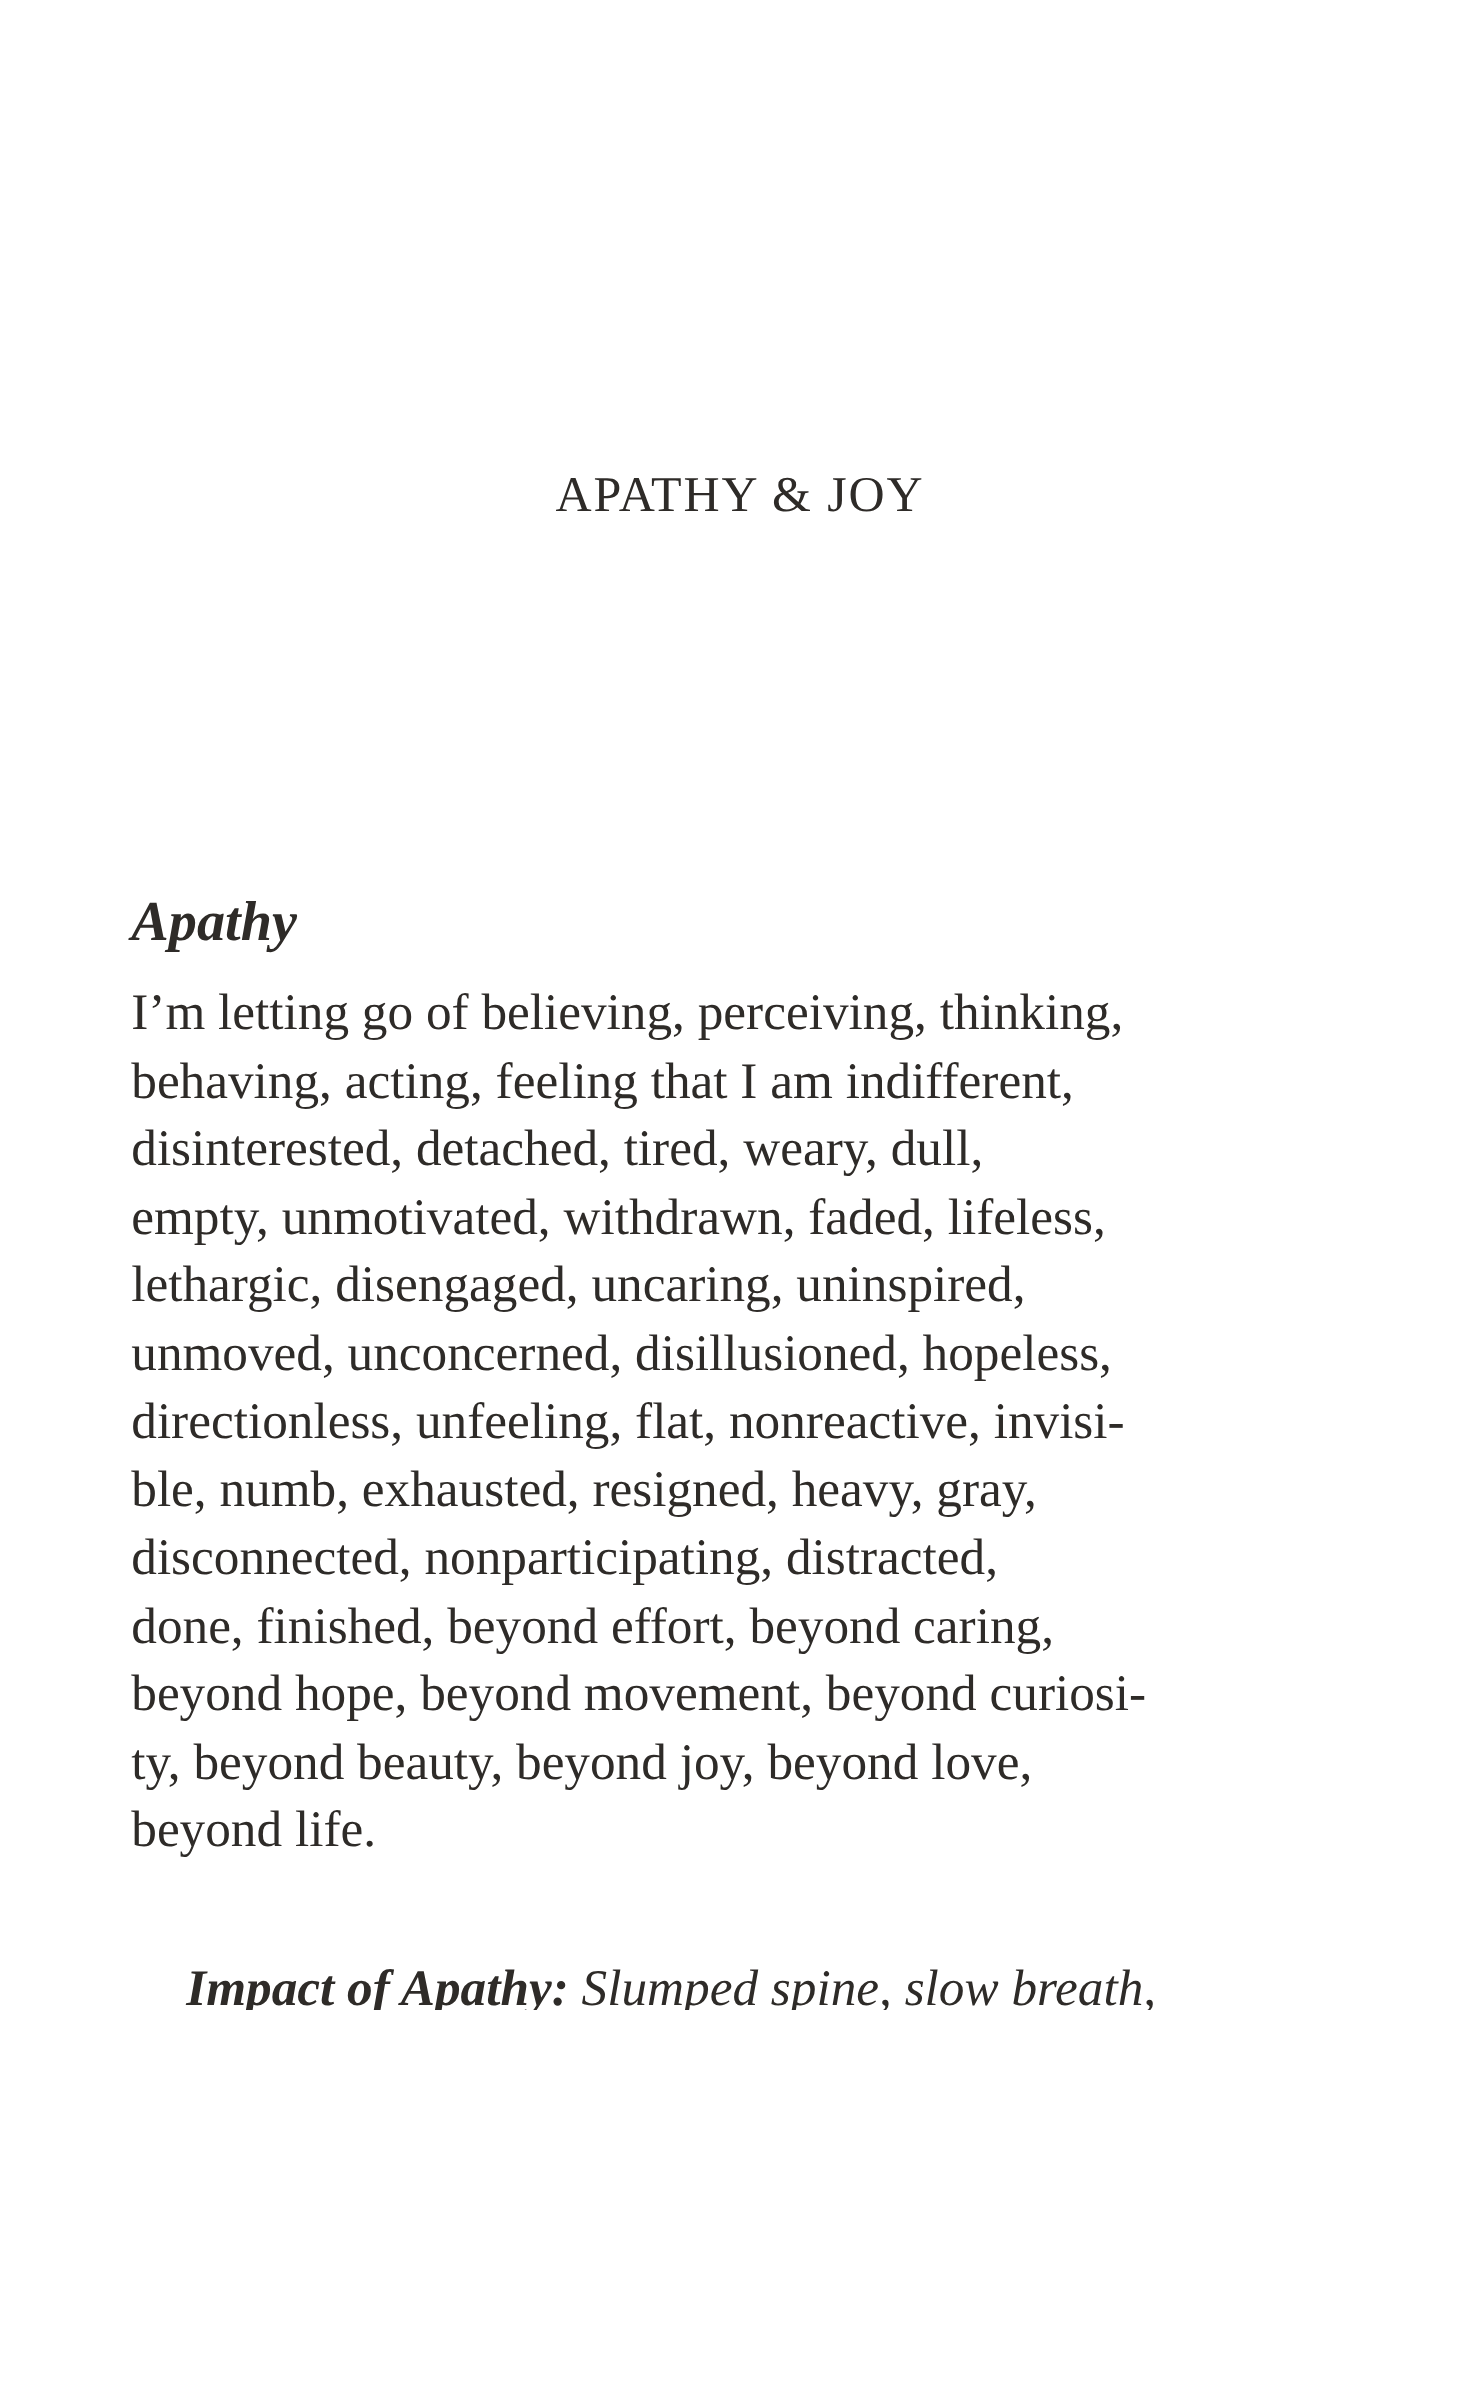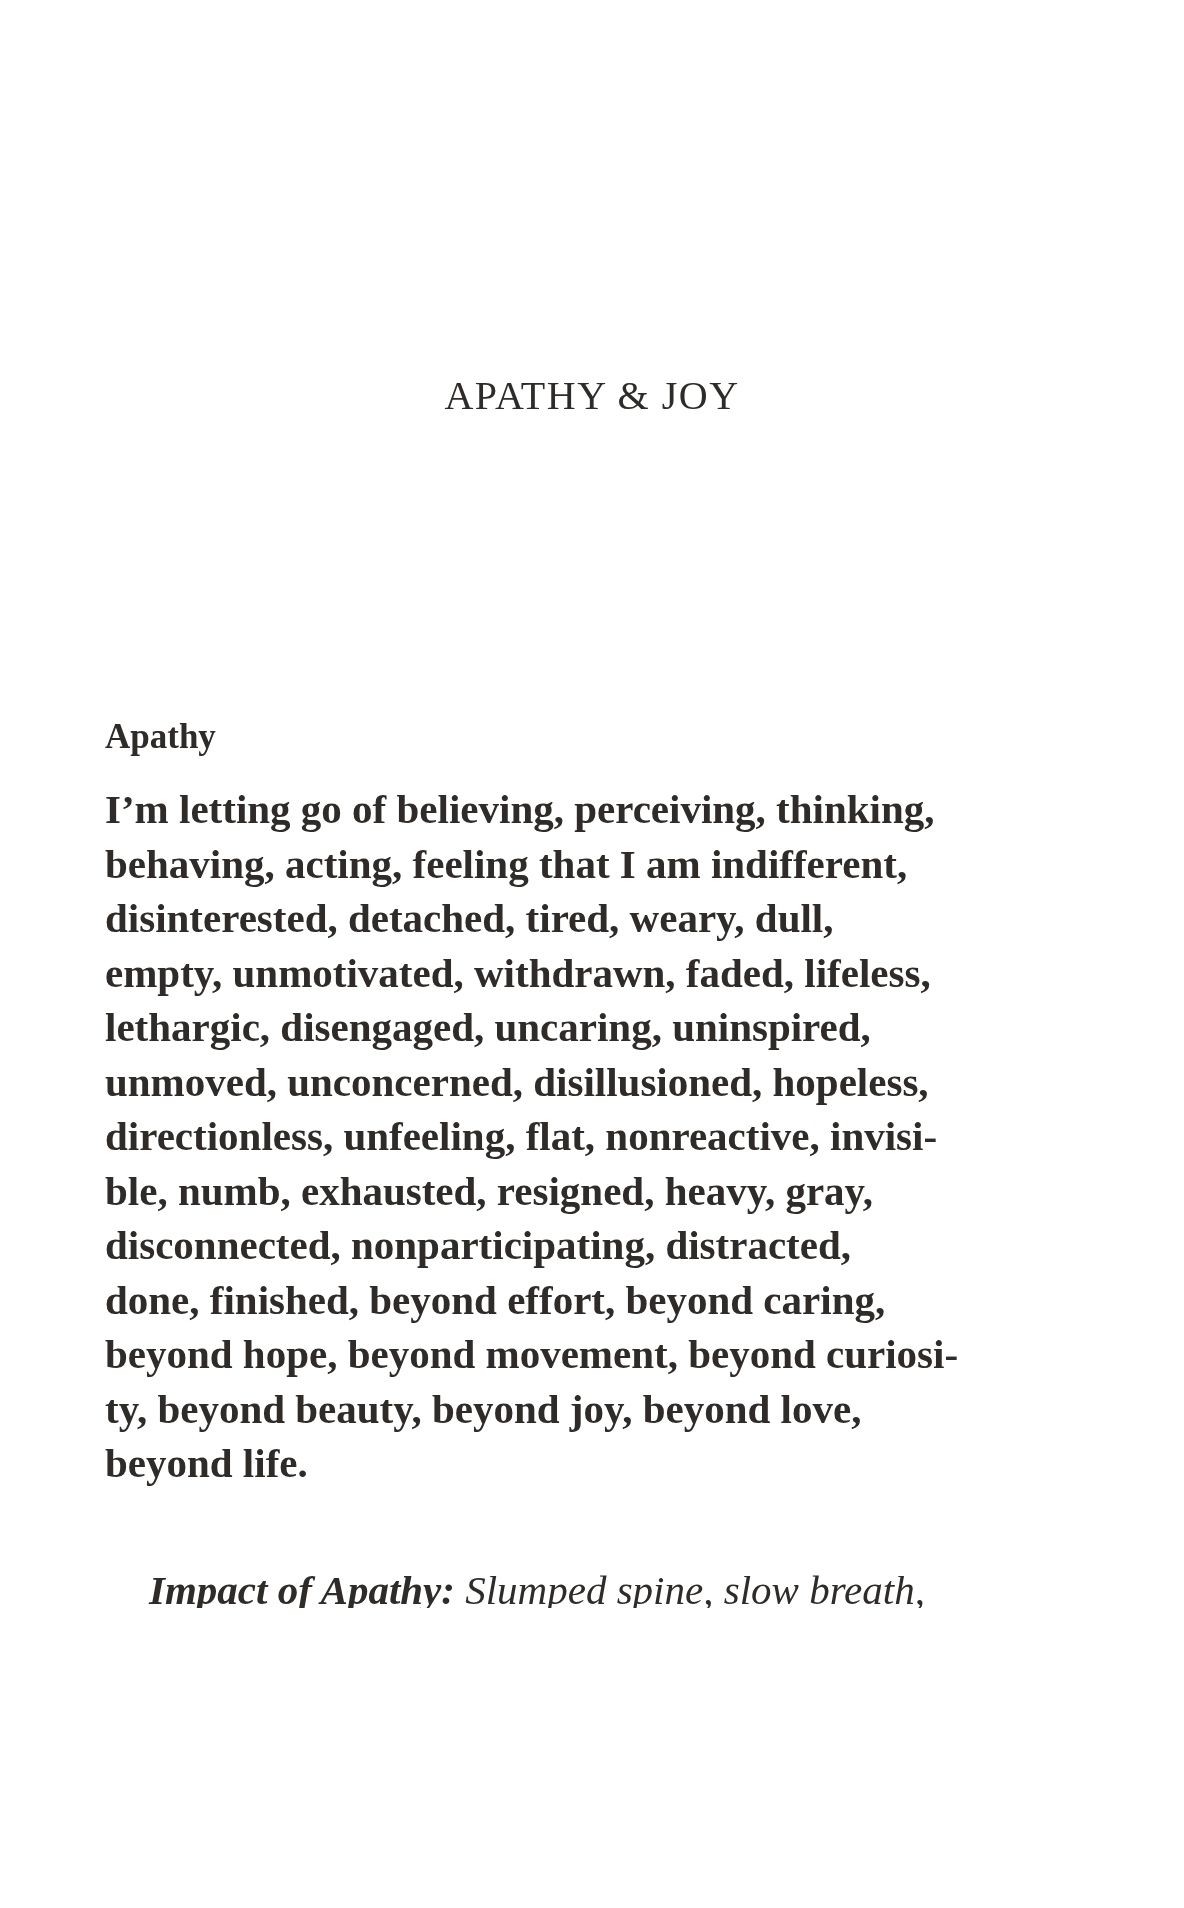--- a/index.html
+++ b/index.html
@@ -22,32 +22,32 @@
     padding-top: 370px;
     text-align: center;
     font-size: 40px;
     line-height: 52px;
     font-weight: 400;
     letter-spacing: 1.5px;
     color: #2e2b28;
   }
   .section-heading {
     margin: 288px 95px 0 105px;
-    font-size: 35px;
+    font-size: 45px;
     line-height: 54px;
     font-weight: 700;
     color: #2e2b28;
+    font-style: italic;
   }
   .body-text {
     margin: 18px 95px 0 105px;
     font-size: 41px;
     line-height: 54.5px;
     white-space: pre-line;
     color: #2e2b28;
-    font-weight: bold;
   }
   .impact {
     margin: 72px 95px 0 105px;
     font-size: 41px;
     line-height: 54px;
     font-style: italic;
     color: #2e2b28;
   }
   .impact-label {
     font-weight: 700;

